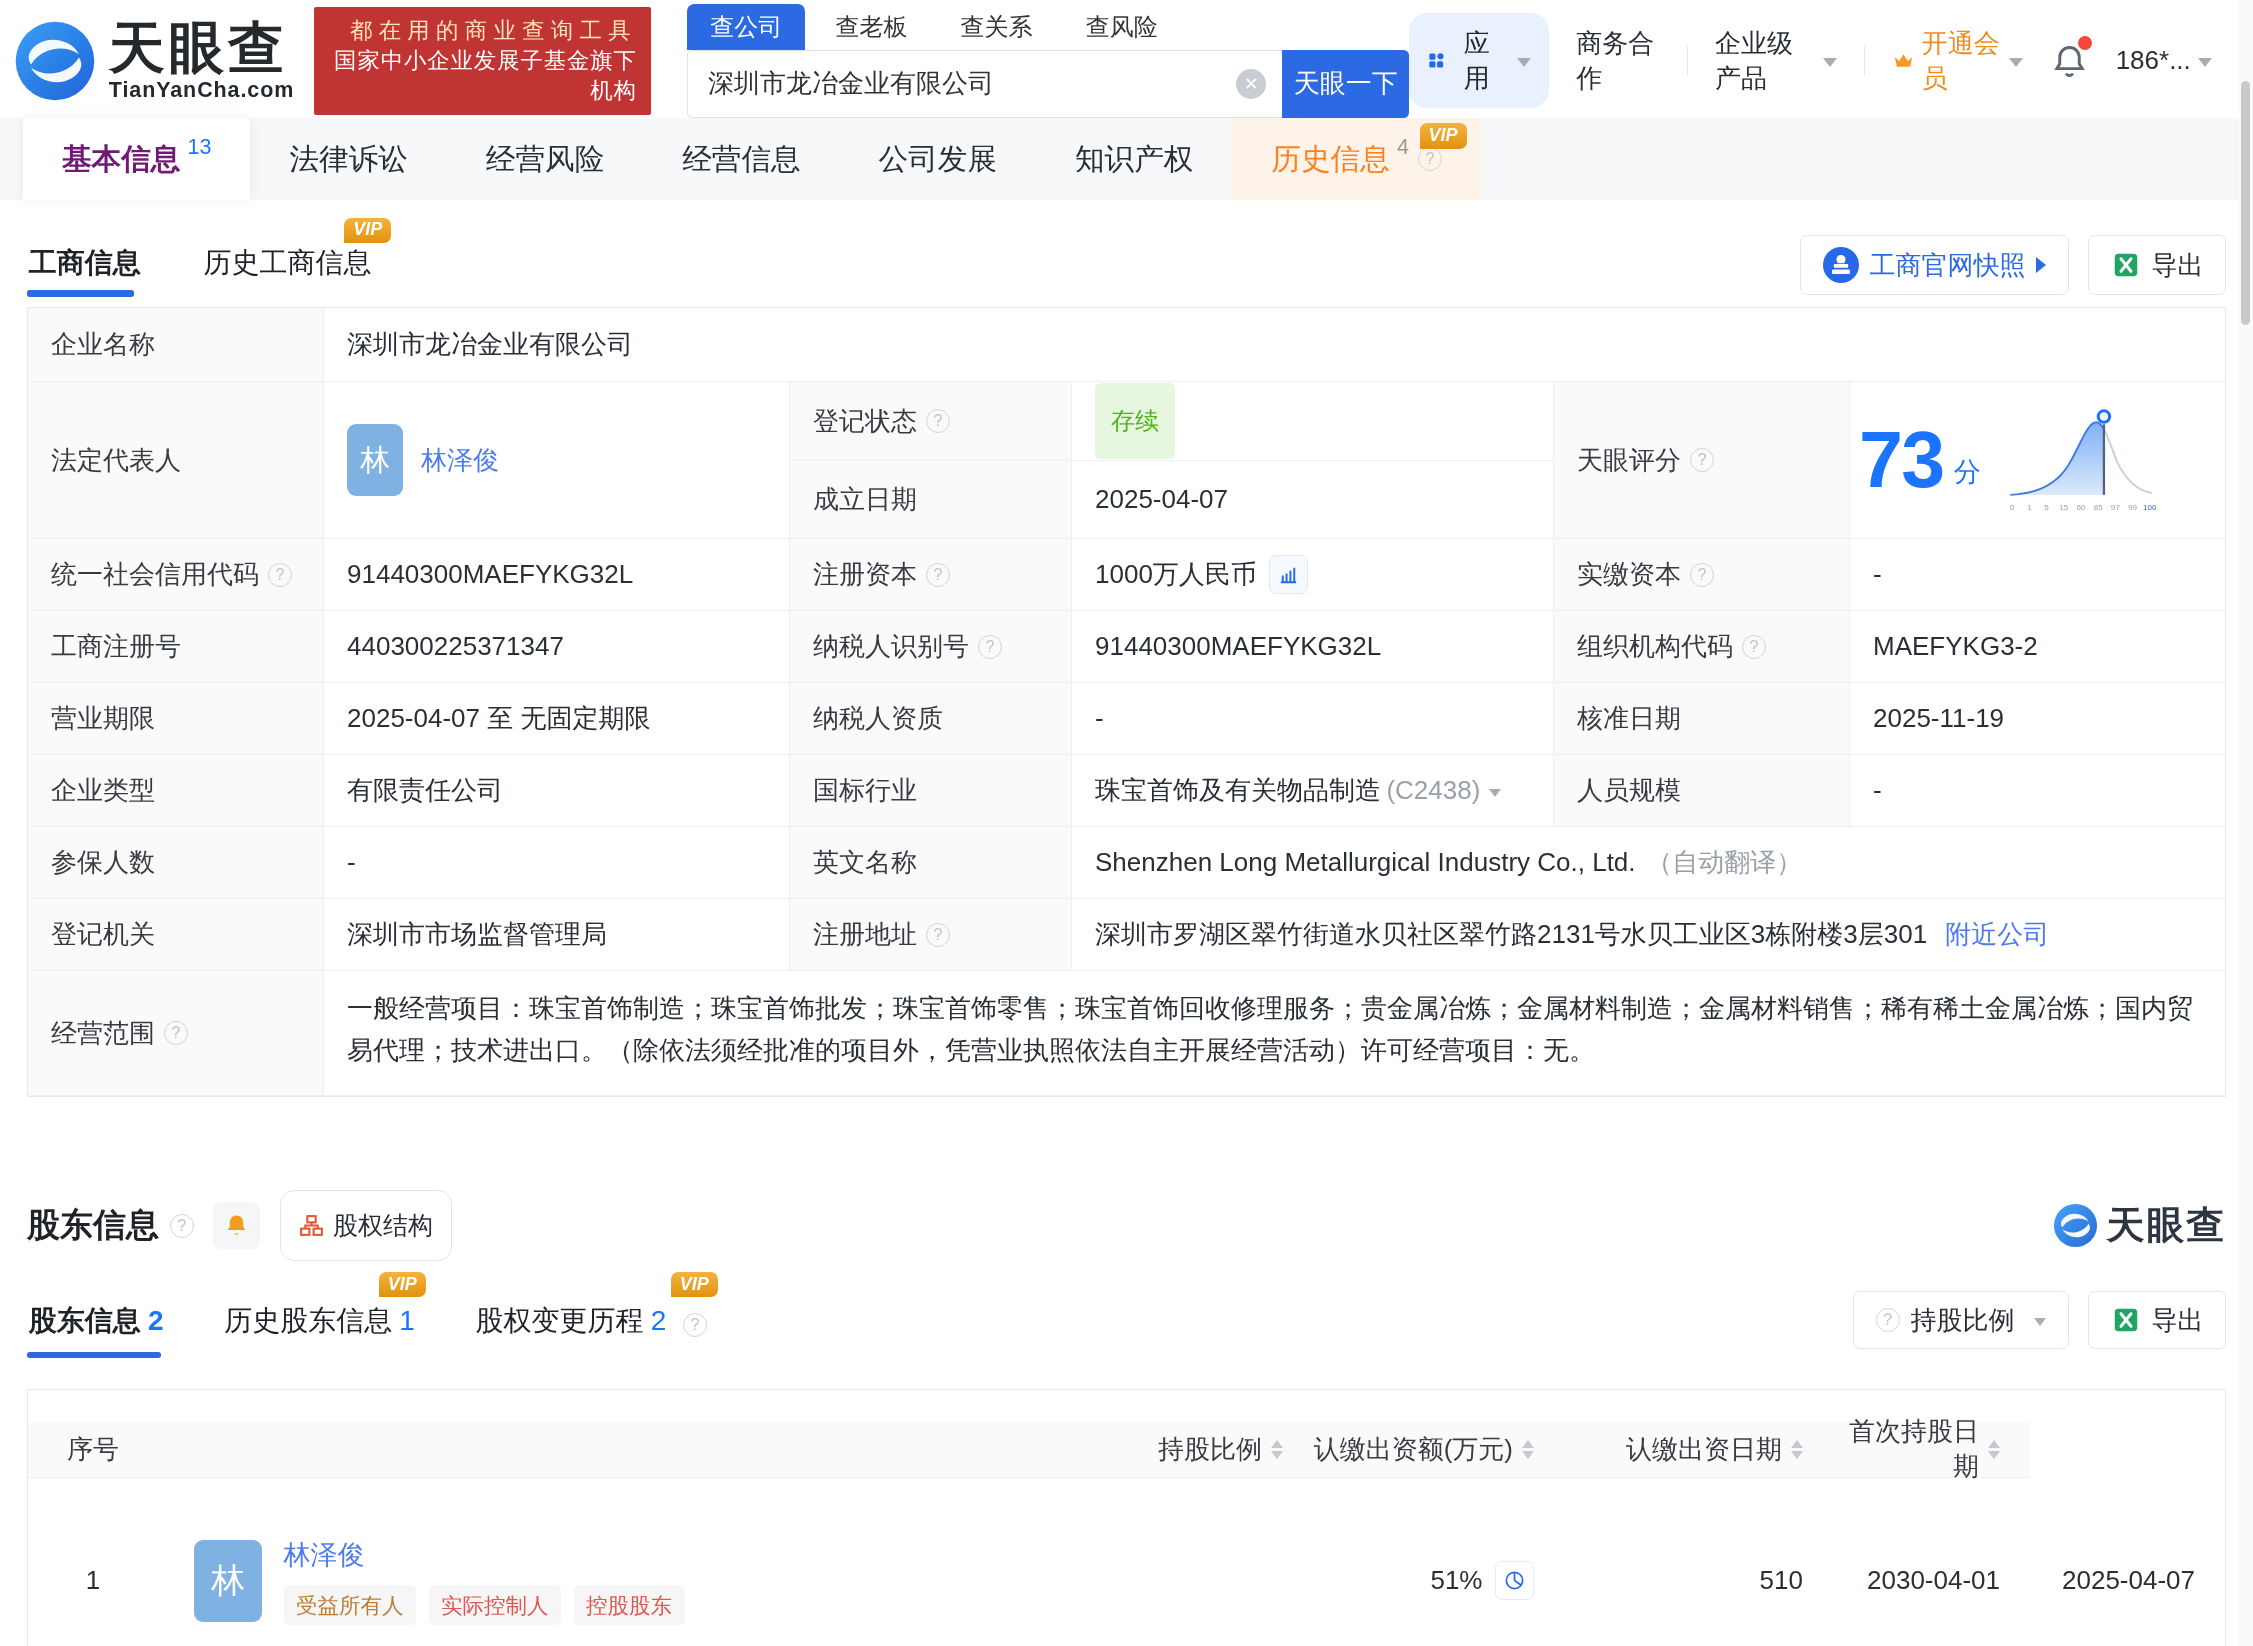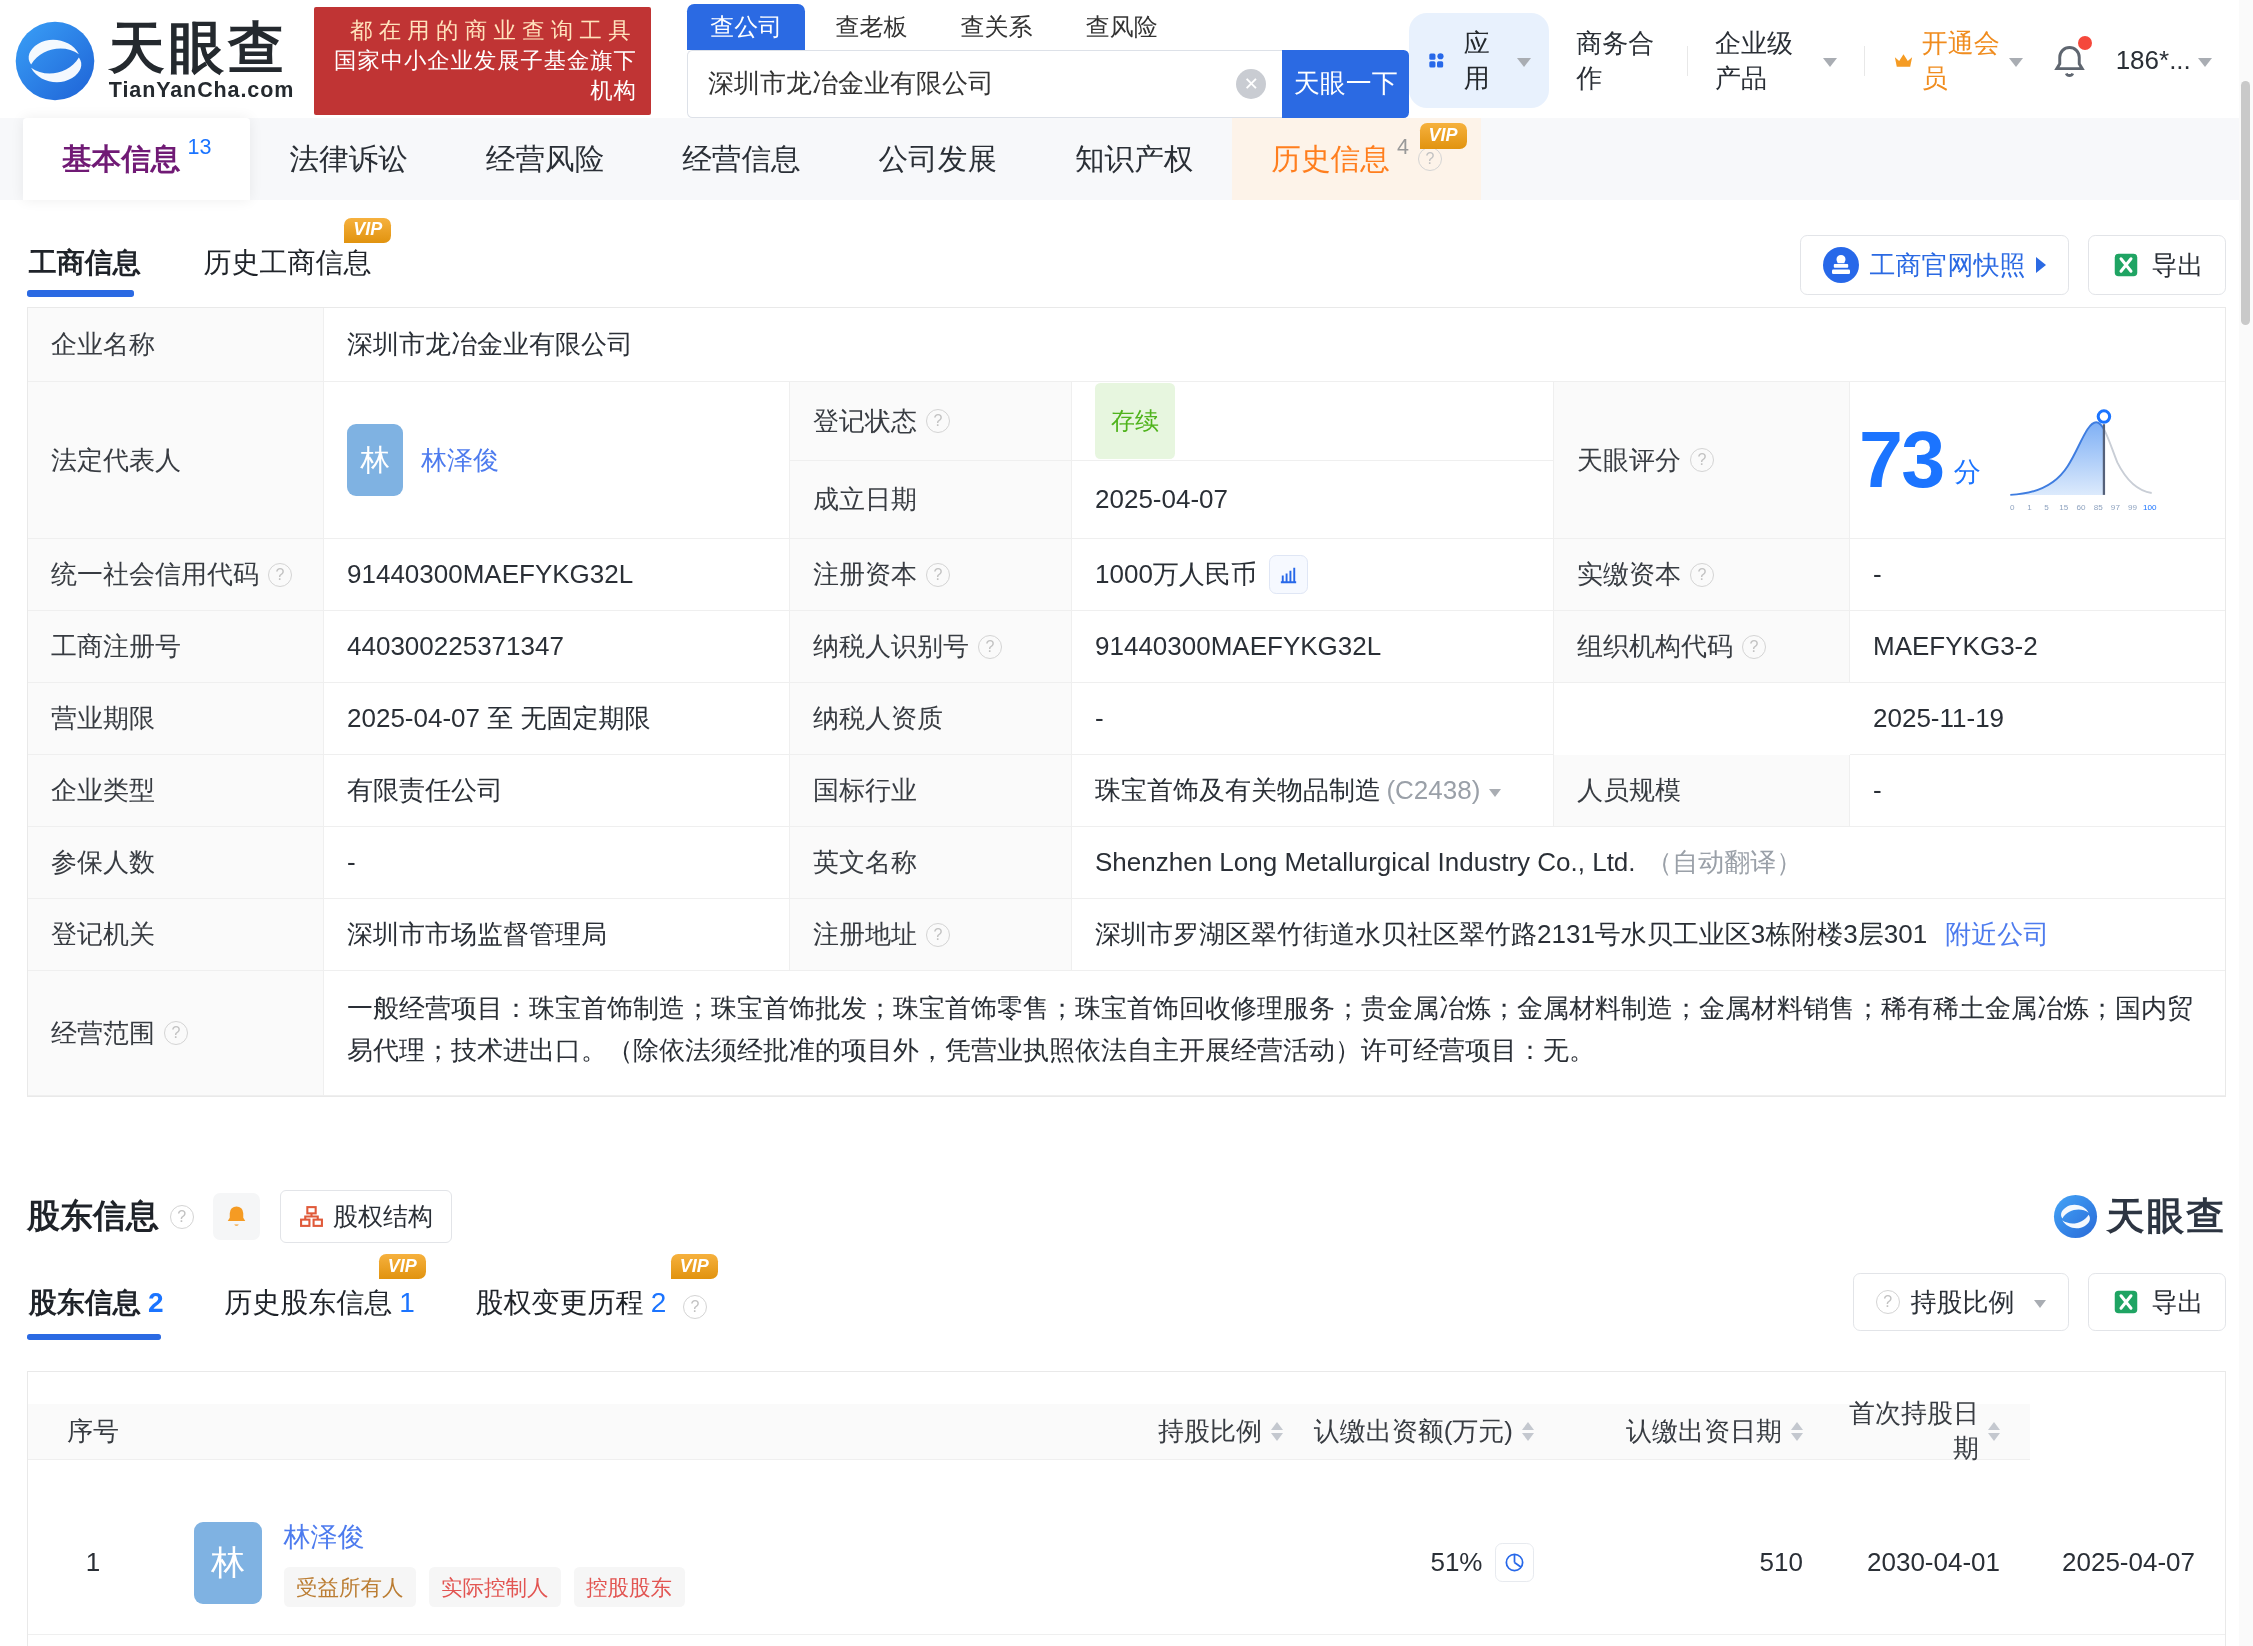--- a/index.html
+++ b/index.html
@@ -91,22 +91,22 @@
   .score-val { display:flex; align-items:center; gap:23px; padding-left:9px; }
   .score-num { font-size:79px; font-weight:700; color:#1b74ff; letter-spacing:-1.8px; }
   .score-unit { font-size:27px; color:#1b74ff; margin:23px 0 0 -12.5px; }
 
   
   .holders { padding:0 27px; margin-top:93px; }
   .holders-head { display:flex; align-items:center; }
   .sec-title { font-size:33px; font-weight:700; color:#1f2329; margin-right:10.7px; }
   .bell-box { width:47px; height:47px; background:#f5f6f7; border-radius:7.2px; display:flex; align-items:center;
      justify-content:center; margin-left:19.7px; cursor:pointer; }
-  .struct-btn { display:flex; align-items:center; gap:9px; border:0.9px solid #e2e4e8; border-radius:6px;
-     padding:9px 18px; font-size:25px; color:#2a2f36; margin-left:19.7px; background:#fff; cursor:pointer; }
+  .struct-btn { display:flex; align-items:center; gap:9px; border:0.9px solid #e2e4e8; border-radius:14px;
+     padding:18px 18px; font-size:25px; color:#2a2f36; margin-left:19.7px; background:#fff; cursor:pointer; }
   .wm { margin-left:auto; display:flex; align-items:center; gap:9px; opacity:.95; }
   .wm-text { font-size:38px; font-weight:700; color:#222b38; letter-spacing:1.8px; }
 
   .holders-tabs { display:flex; align-items:flex-end; margin-top:23px; }
   .htab { position:relative; font-size:28px; color:#1f2329; padding:18px 1.8px 21.5px; margin-right:57px; cursor:pointer; }
   .htab.active { font-weight:700; }
   .htab .cnt { color:#1b74ff; margin-left:7.2px; }
   .htab .under { position:absolute; left:0; bottom:3.6px; height:6.3px; width:134px; background:#2b6ae3; border-radius:2.7px; }
   .htab .vip-badge { top:-12.5px; right:-9px; }
 
@@ -395,20 +395,23 @@
       </div>
       <div class="cell" style="grid-area:6/2">
         <span>2025-04-07 至 无固定期限</span>
       </div>
       <div class="cell lab" style="grid-area:6/3">
         <span>纳税人资质</span>
       </div>
       <div class="cell" style="grid-area:6/4">
         <span>-</span>
       </div>
+      <div class="cell lab" style="grid-area:6/5">
+        <span>核准日期</span>
+      </div>
       <div class="cell last-col" style="grid-area:6/6">
         <span>2025-11-19</span>
       </div>
 
       <div class="cell lab" style="grid-area:7/1">
         <span>企业类型</span>
       </div>
       <div class="cell" style="grid-area:7/2">
         <span>有限责任公司</span>
       </div>

